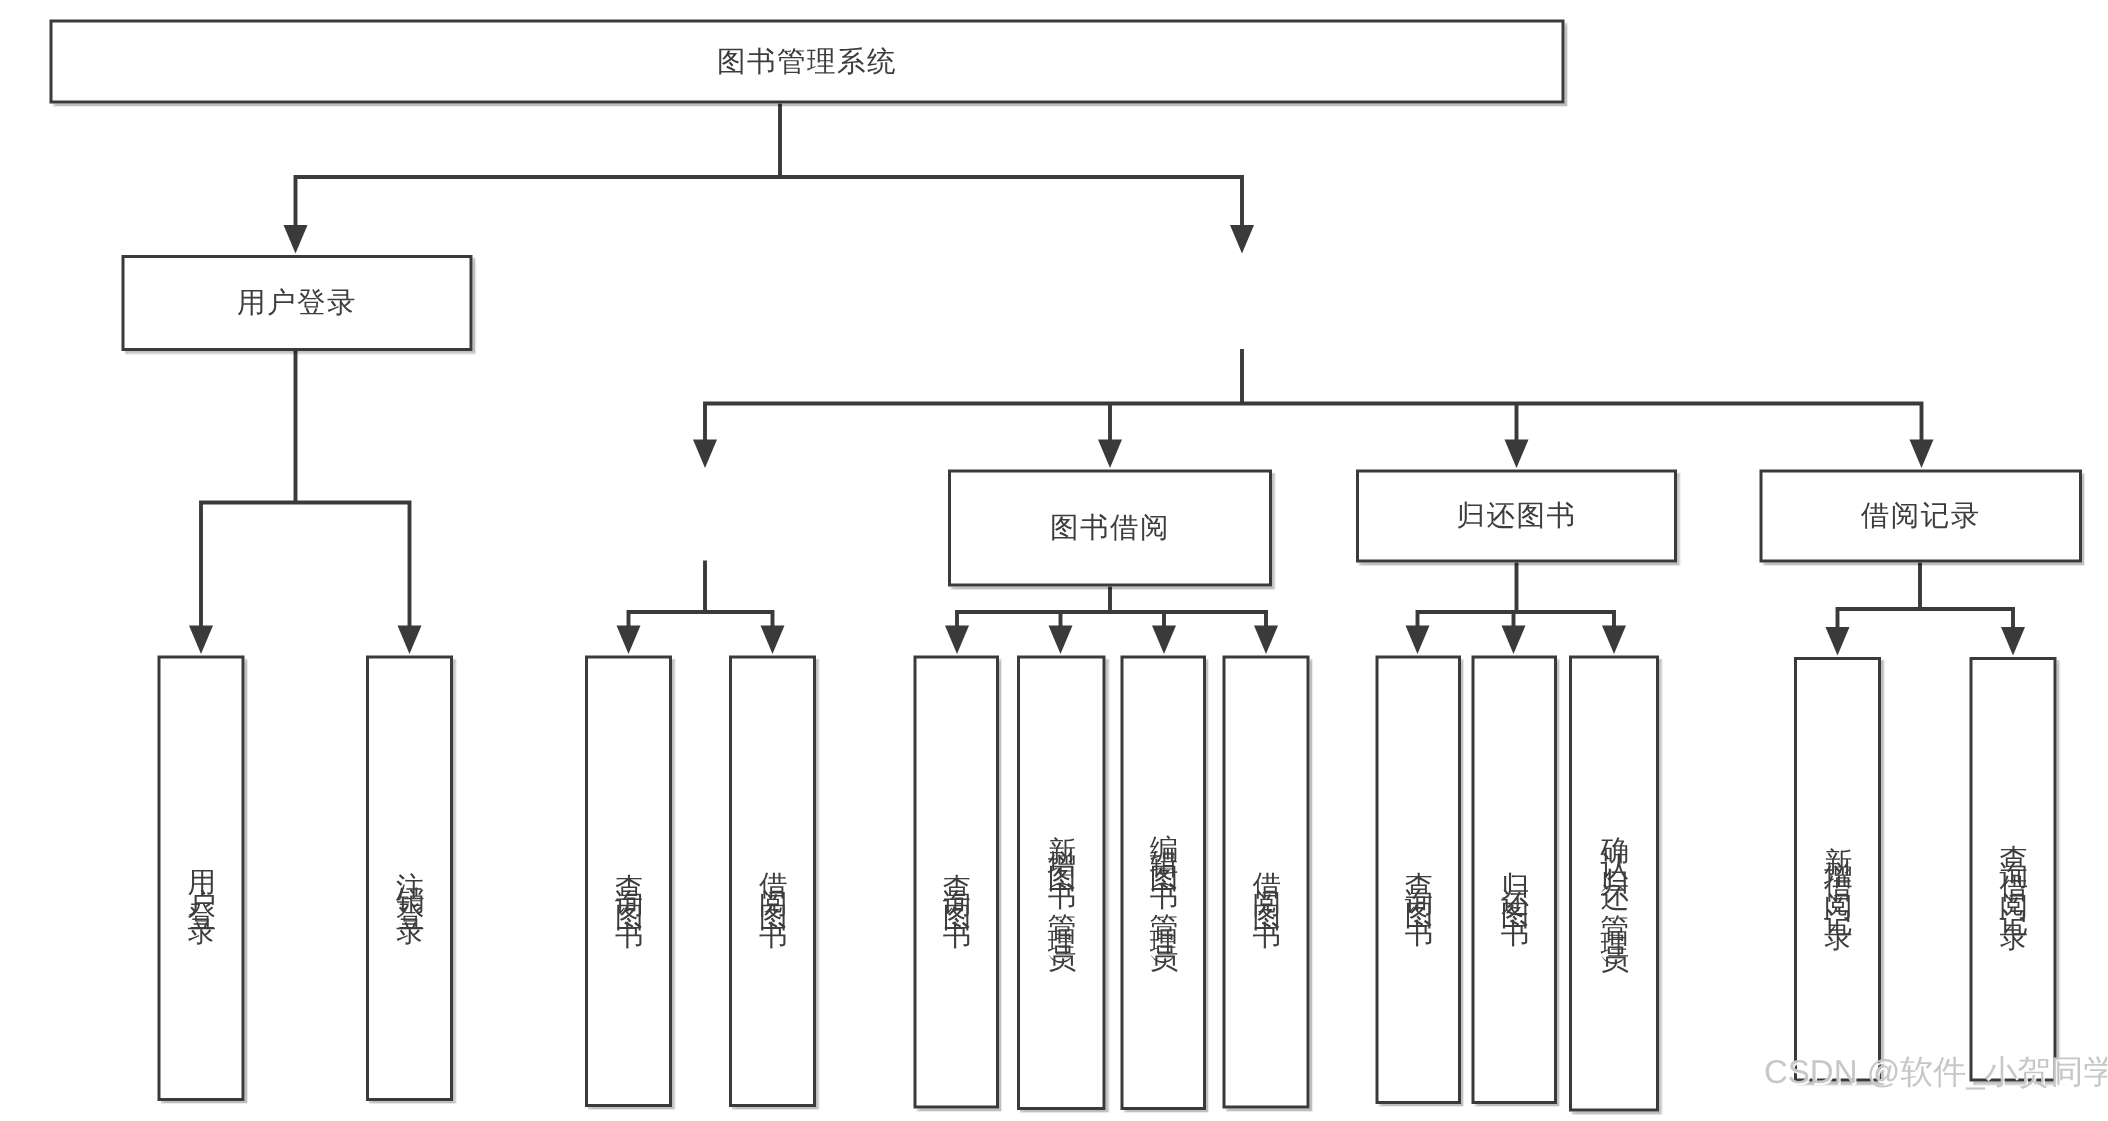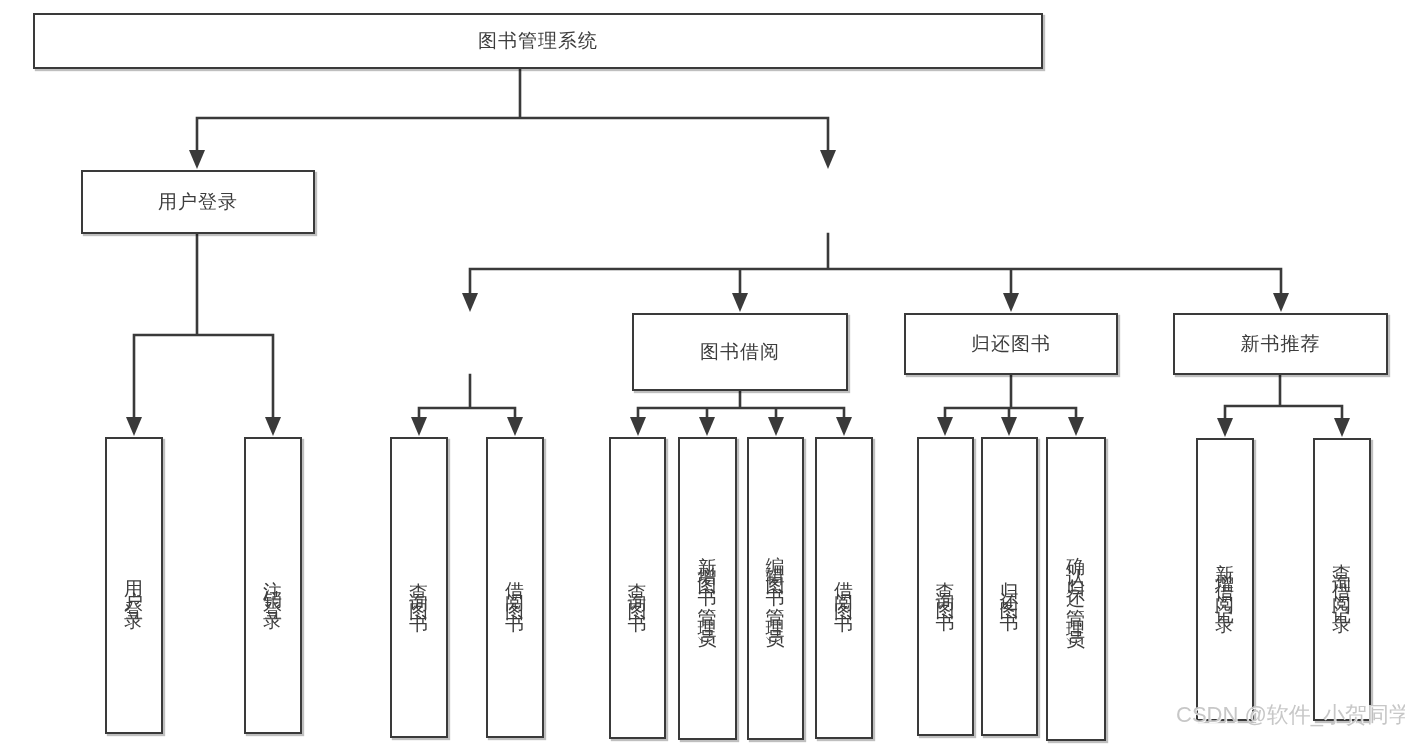--- a/index.html
+++ b/index.html
@@ -85,21 +85,21 @@
     <span>用户登录</span>
   </div>
 
   <div class="box hbox" style="left:632px;top:313px;width:216px;height:78px;">
     <span>图书借阅</span>
   </div>
   <div class="box hbox" style="left:904px;top:313px;width:214px;height:62px;">
     <span>归还图书</span>
   </div>
   <div class="box hbox" style="left:1173px;top:313px;width:215px;height:62px;">
-    <span>新书推荐</span>
+    <span>借阅记录</span>
   </div>
 
   <div class="box vbox" style="left:105px;top:437px;width:58px;height:297px;">
     <span>用户登录</span>
   </div>
   <div class="box vbox" style="left:244px;top:437px;width:58px;height:297px;">
     <span>注销登录</span>
   </div>
 
   <div class="box vbox" style="left:390px;top:437px;width:58px;height:301px;">

